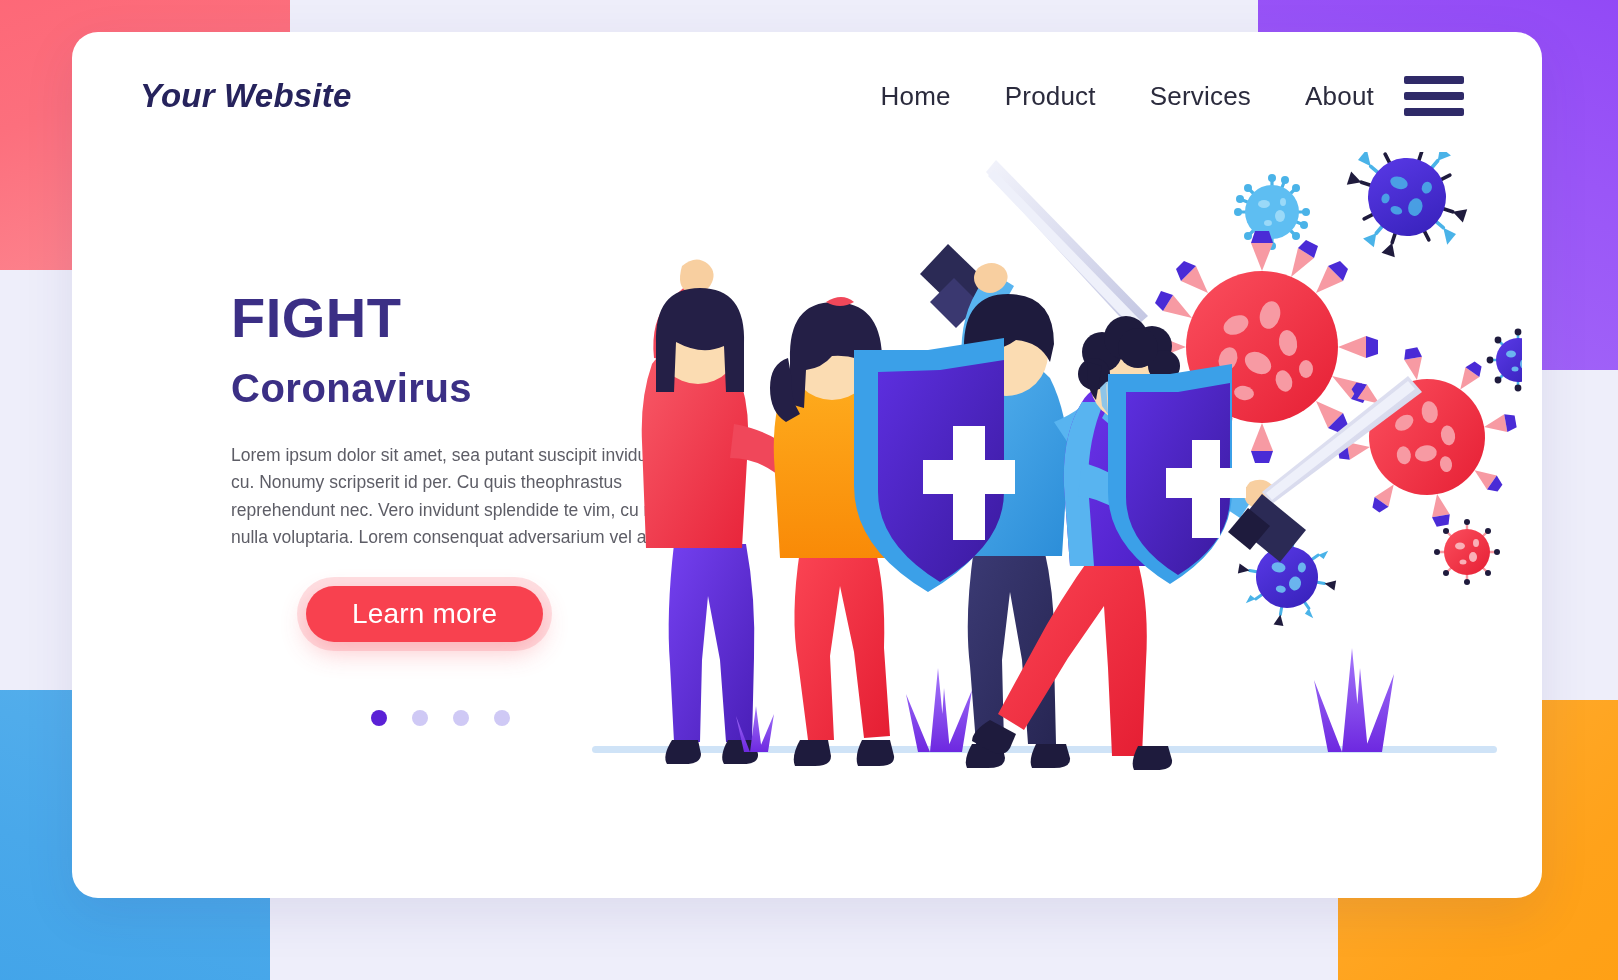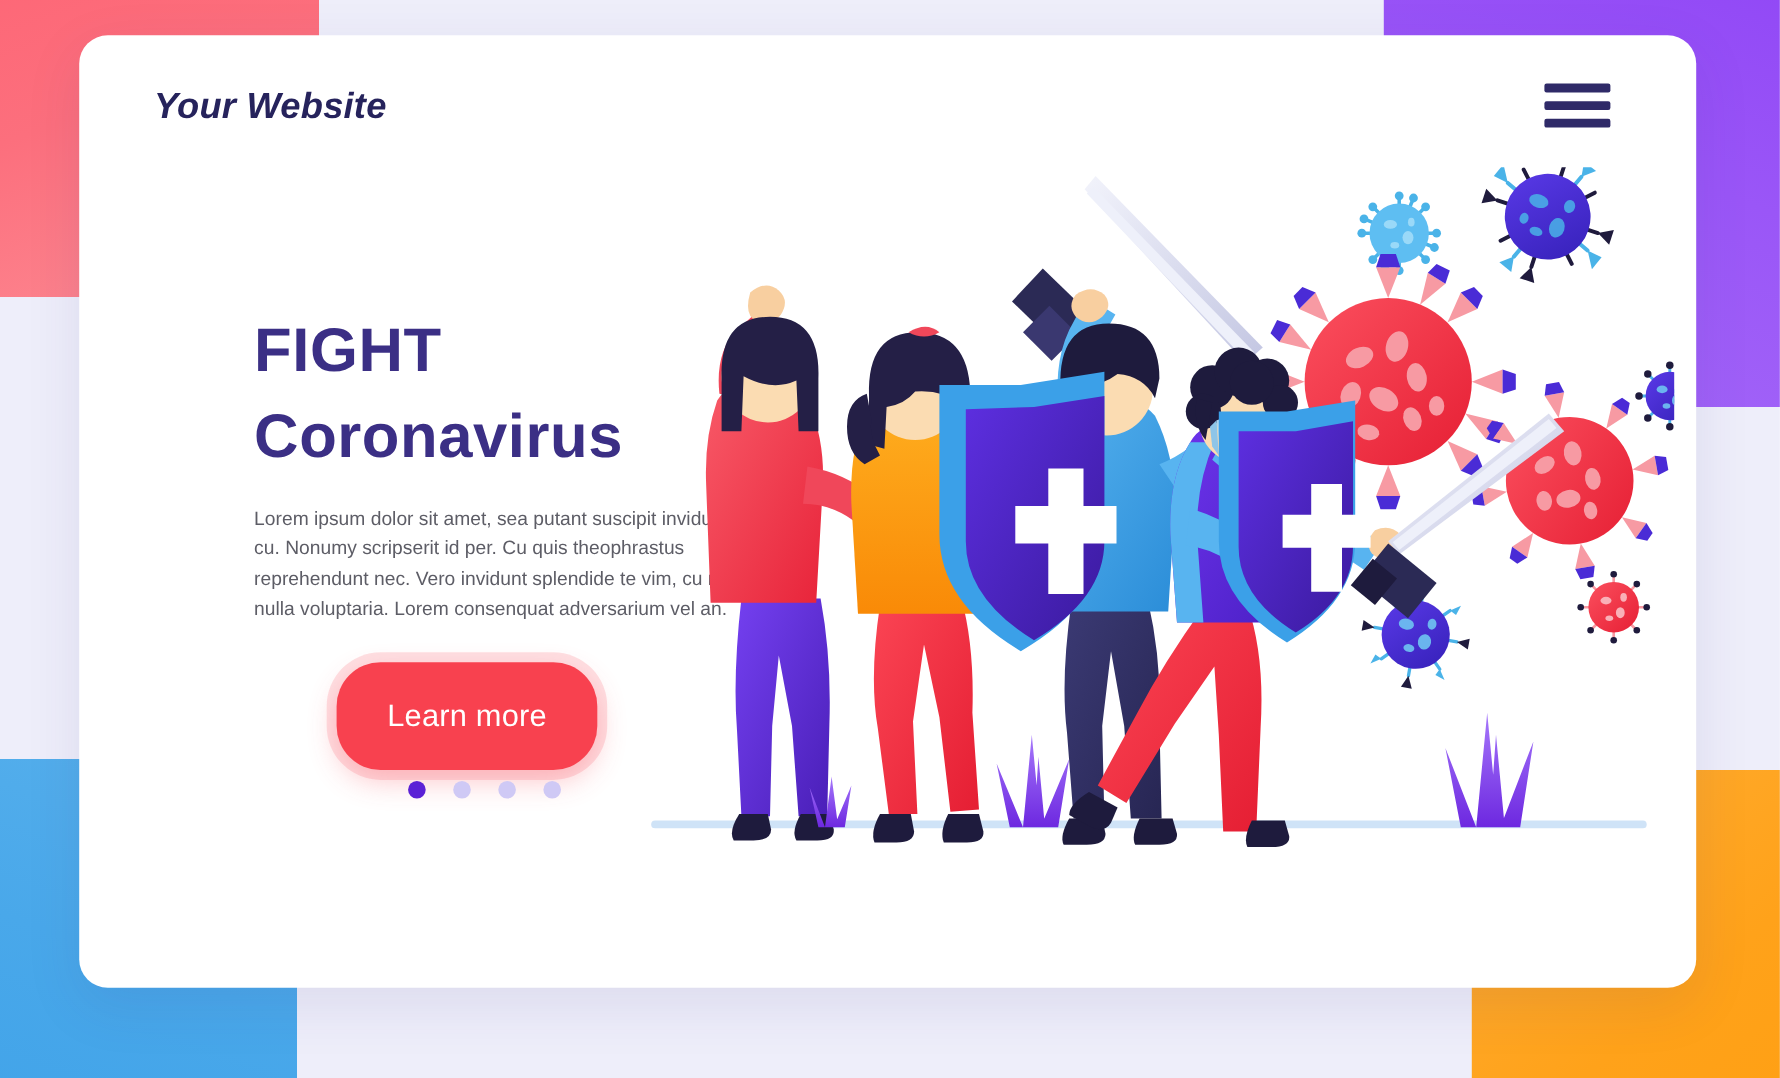--- a/index.html
+++ b/index.html
@@ -64,31 +64,31 @@
   }
   .burger span{display:block;height:8px;width:100%;background:#2f2a68;border-radius:2px;}
 
   
   .copy{position:absolute;left:142px;top:258px;width:470px;margin-left:17px;}
   .h1-line1{
     font-size:56px;font-weight:bold;color:#3b2f85;line-height:1.0;
     letter-spacing:.5px;margin:0;
   }
   .h1-line2{
-    font-size:56px;font-weight:bold;color:#3b2f85;line-height:1.0;
+    font-size:40px;font-weight:bold;color:#3b2f85;line-height:1.0;
     letter-spacing:.5px;margin:22px 0 0 0;
   }
   .lede{
     margin:34px 0 0 0;width:455px;
     font-size:17.5px;line-height:1.56;color:#5d5d66;
   }
   .cta{
-    position:absolute;left:75px;top:312px;
+    position:absolute;left:75px;top:296px;
     border:0;cursor:pointer;
-    padding:33px 46px;border-radius:40px;
+    padding:12px 46px;border-radius:40px;
     background:#f8414f;color:#fff;
     font-family:"Liberation Sans", sans-serif;
     font-size:28px;letter-spacing:.2px;
     box-shadow:0 0 0 9px rgba(248,65,79,.16), 0 10px 26px rgba(248,65,79,.30);
   }
   .dots{position:absolute;left:140px;top:420px;display:flex;gap:25px;align-items:center;}
   .dot{width:16px;height:16px;border-radius:50%;background:#cfc9f5;cursor:pointer;}
   .dot.active{background:#5b21d6;}
 
   
@@ -101,20 +101,26 @@
 <div class="blob blob-tl"></div>
 <div class="blob blob-tr"></div>
 <div class="blob blob-bl"></div>
 <div class="blob blob-br"></div>
 
 <div class="card">
 
   <div class="header">
     <div class="logo">Your Website</div>
 
+    <nav class="nav">
+      <a href="#">Home</a>
+      <a href="#">Product</a>
+      <a href="#">Services</a>
+      <a href="#">About</a>
+    </nav>
 
     <div class="burger">
       <span></span>
       <span></span>
       <span></span>
     </div>
   </div>
 
   <div class="copy">
     <h1 class="h1-line1">FIGHT</h1>

